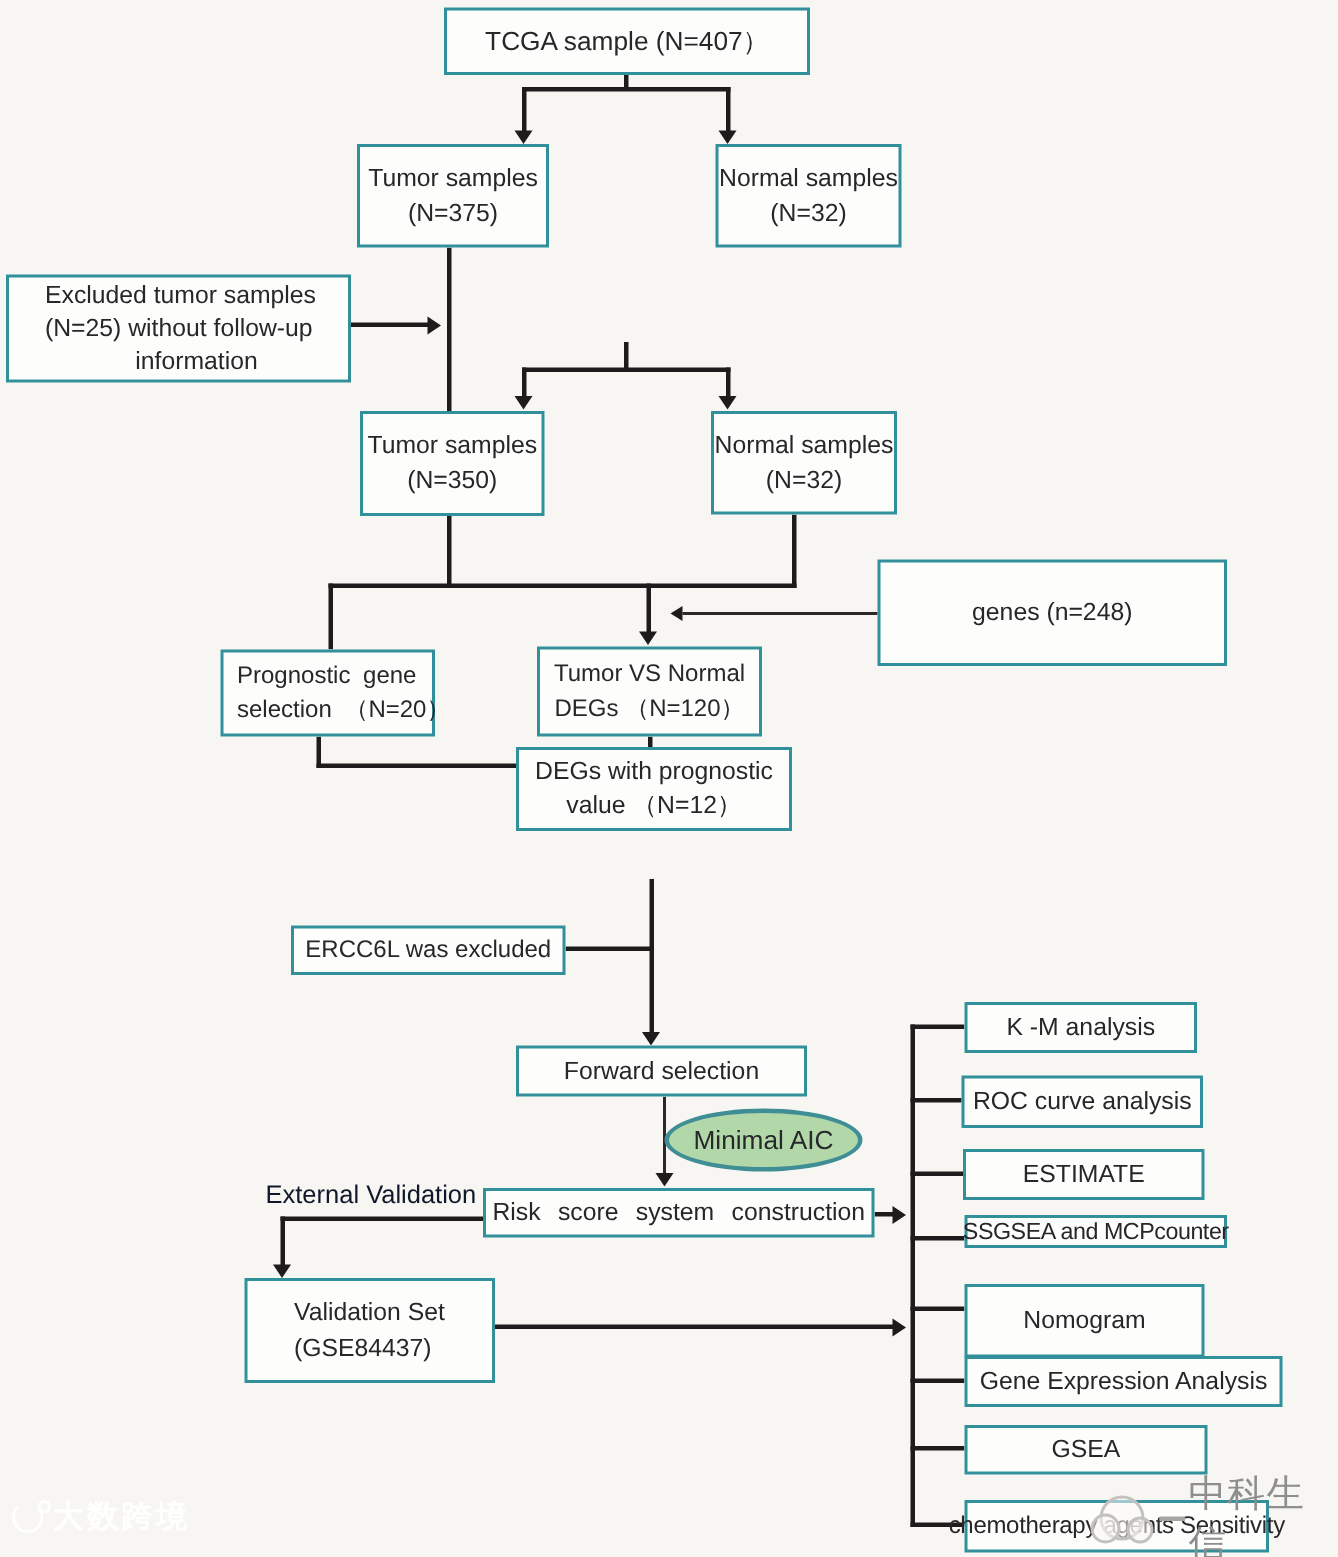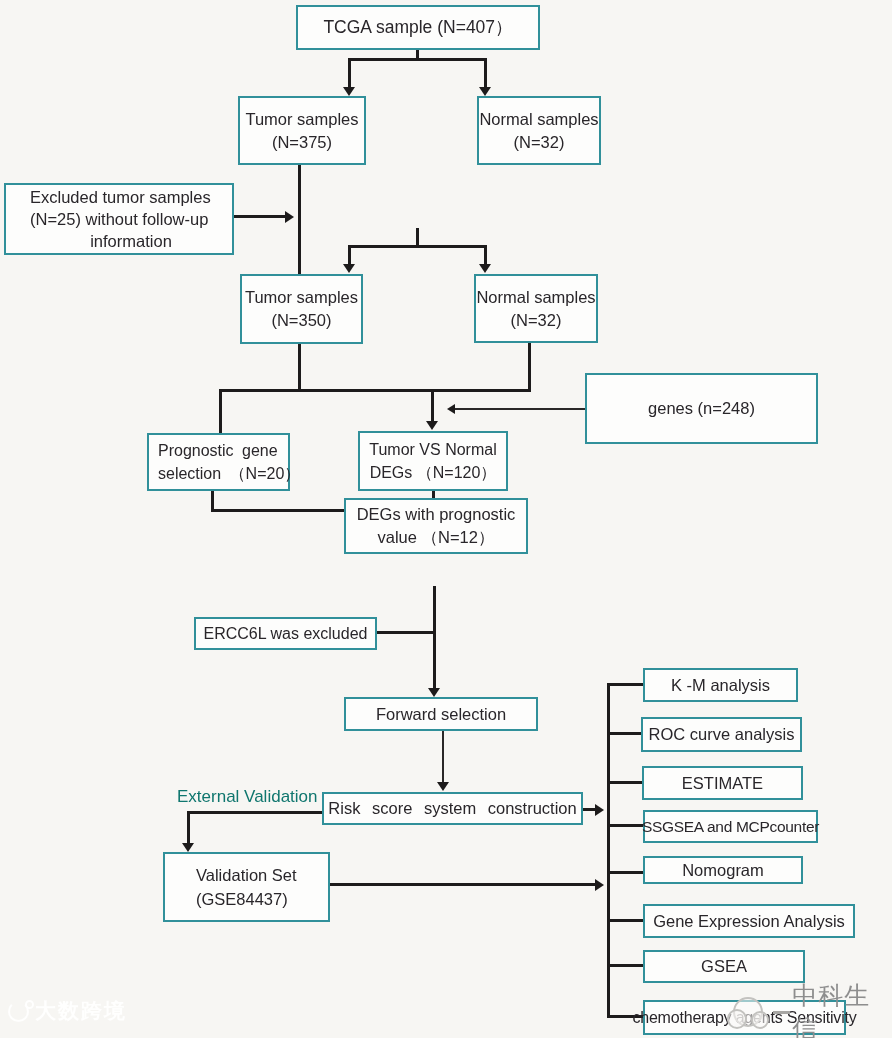--- a/index.html
+++ b/index.html
@@ -33,21 +33,21 @@
   .chemo-font{font-size:16px;letter-spacing:-0.2px;}
   .risk-spacing{word-spacing:7px;}
   .prog-spacing{word-spacing:4px;}
   .line{position:absolute;background:#1d1b1b;z-index:1;}
   .thin{background:#2a2828;}
   .arr{position:absolute;width:0;height:0;z-index:1;}
   .arr-down{border-left:6px solid transparent;border-right:6px solid transparent;border-top:9px solid #1d1b1b;}
   .arr-right{border-top:6px solid transparent;border-bottom:6px solid transparent;border-left:9px solid #1d1b1b;}
   .arr-left{border-top:5px solid transparent;border-bottom:5px solid transparent;border-right:8px solid #1d1b1b;}
   .float-label{position:absolute;color:#2e93a8;font-size:19px;z-index:2;white-space:nowrap;}
-  .plain-label{position:absolute;color:#0f766e;font-size:17px;z-index:2;white-space:nowrap;}
+  .plain-label{position:absolute;color:#0f172a;font-size:17px;z-index:2;white-space:nowrap;}
   .ellipse{
     position:absolute;
     background:#b2d8aa;
     border:3px solid #3f8e96;
     border-radius:50%;
     display:flex;justify-content:center;align-items:center;
     font-size:17.5px;color:#26282a;
     z-index:3;box-sizing:border-box;
   }
   
@@ -198,20 +198,23 @@
   </div>
 
   <div class="box" style="left:194px;top:617px;width:183px;height:33px;font-size:16px;">
     <span>ERCC6L was excluded</span>
   </div>
 
   <div class="box" style="left:344px;top:697px;width:194px;height:34px;">
     <span>Forward selection</span>
   </div>
 
+  <div class="ellipse" style="left:443px;top:739px;width:132px;height:42px;">
+    <span>Minimal AIC</span>
+  </div>
 
   <div class="plain-label" style="left:177px;top:787px;">External Validation</div>
 
   <div class="box risk-spacing" style="left:322px;top:792px;width:261px;height:33px;font-size:16.5px;">
     <span>Risk score system construction</span>
   </div>
 
   <div class="box left-align" style="left:163px;top:852px;width:167px;height:70px;padding-left:31px;line-height:24px;">
     <span>Validation Set</span>
     <span>(GSE84437)</span>
@@ -219,24 +222,24 @@
 
   <div class="box" style="left:643px;top:668px;width:155px;height:34px;">
     <span>K -M analysis</span>
   </div>
   <div class="box" style="left:641px;top:717px;width:161px;height:35px;">
     <span>ROC curve analysis</span>
   </div>
   <div class="box" style="left:642px;top:766px;width:161px;height:34px;">
     <span>ESTIMATE</span>
   </div>
-  <div class="box tight" style="left:643px;top:810px;width:175px;height:33px;">
+  <div class="box tight" style="left:643px;top:810px;width:175px;height:22px;">
     <span>SSGSEA and MCPcounter</span>
   </div>
-  <div class="box" style="left:643px;top:856px;width:160px;height:28px;">
+  <div class="box" style="left:643px;top:856px;width:160px;height:49px;">
     <span>Nomogram</span>
   </div>
   <div class="box" style="left:643px;top:904px;width:212px;height:34px;">
     <span>Gene Expression Analysis</span>
   </div>
   <div class="box" style="left:643px;top:950px;width:162px;height:33px;">
     <span>GSEA</span>
   </div>
   <div class="box chemo-font" style="left:643px;top:1000px;width:203px;height:35px;">
     <span>chemotherapy agents Sensitivity</span>

